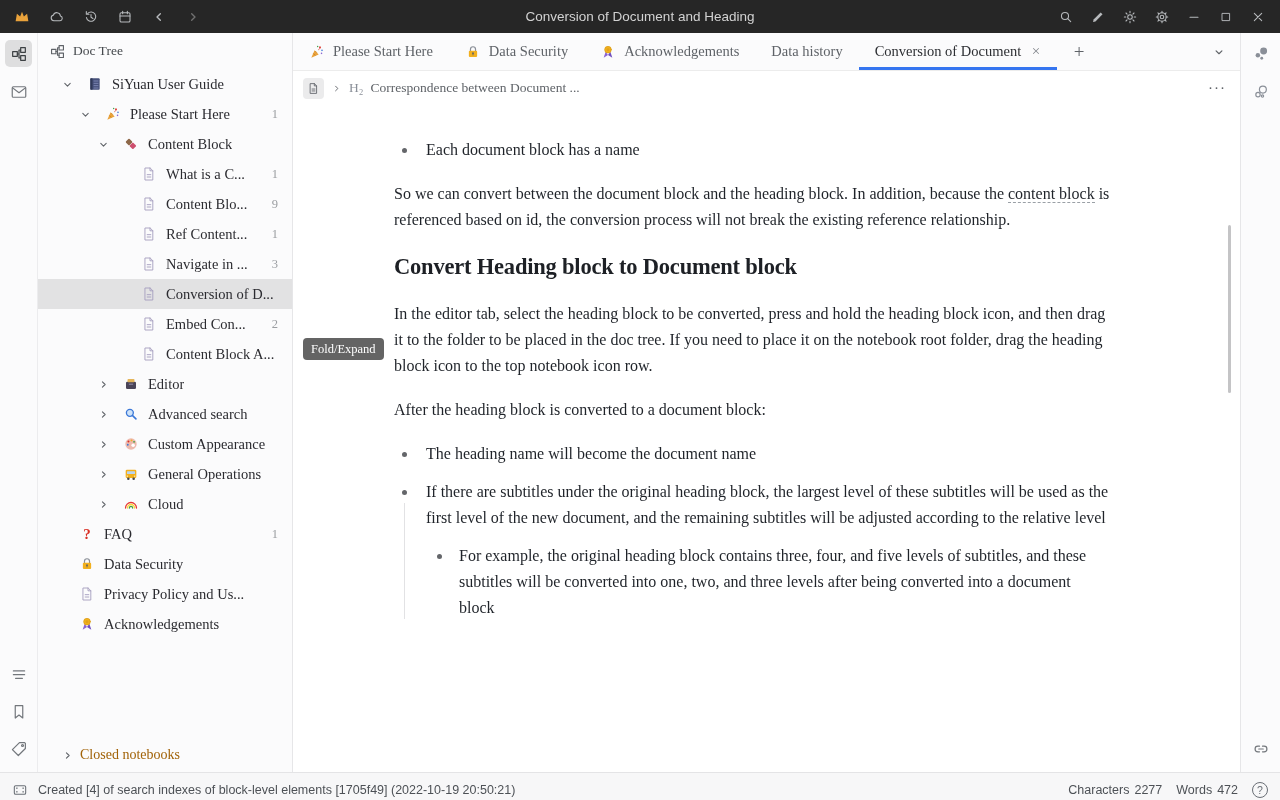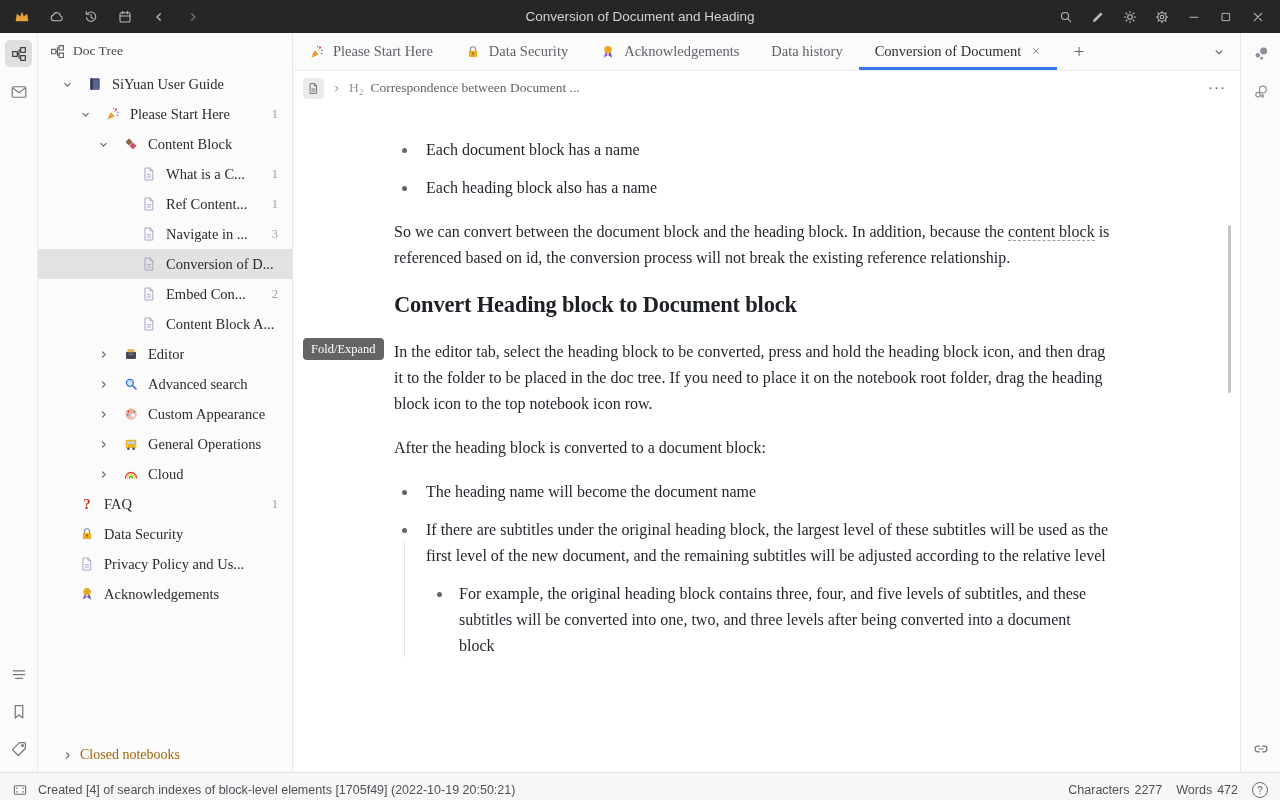--- a/index.html
+++ b/index.html
@@ -455,20 +455,28 @@
             <use href="#i-file"></use>
           </svg>
         <span class="tlabel">What is a C...</span>
         <span class="tcount">1</span>
       </div>
       <div class="trow d3">
         <span class="chev-slot"></span>
         <svg class="ic tico doc-ic" style="stroke-width:1.4">
             <use href="#i-file"></use>
           </svg>
+        <span class="tlabel">Content Blo...</span>
+        <span class="tcount">9</span>
+      </div>
+      <div class="trow d3">
+        <span class="chev-slot"></span>
+        <svg class="ic tico doc-ic" style="stroke-width:1.4">
+            <use href="#i-file"></use>
+          </svg>
         <span class="tlabel">Ref Content...</span>
         <span class="tcount">1</span>
       </div>
       <div class="trow d3">
         <span class="chev-slot"></span>
         <svg class="ic tico doc-ic" style="stroke-width:1.4">
             <use href="#i-file"></use>
           </svg>
         <span class="tlabel">Navigate in ...</span>
         <span class="tcount">3</span>
@@ -627,21 +635,20 @@
           <use href="#i-chev-right"></use>
         </svg>
       <span class="bc-tag">H₂</span>
       <span class="bc-text">Correspondence between Document ...</span>
       <span class="bc-more">···</span>
     </div>
 
     <div class="content">
       <ul>
         <li><span>Each document block has a name</span></li>
-        <li><span>Each heading block also has a name</span></li>
       </ul>
       <p><span>So we can convert between the document block and the heading block. In addition, because the </span><span class="ref">content block</span><span> is referenced based on id, the conversion process will not break the existing reference relationship.</span></p>
 
       <div class="h2block">
         <span>Convert Heading block to Document block</span>
       </div>
 
       <p><span>In the editor tab, select the heading block to be converted, press and hold the heading block icon, and then drag it to the folder to be placed in the doc tree. If you need to place it on the notebook root folder, drag the heading block icon to the top notebook icon row.</span></p>
       <p><span>After the heading block is converted to a document block:</span></p>
 

